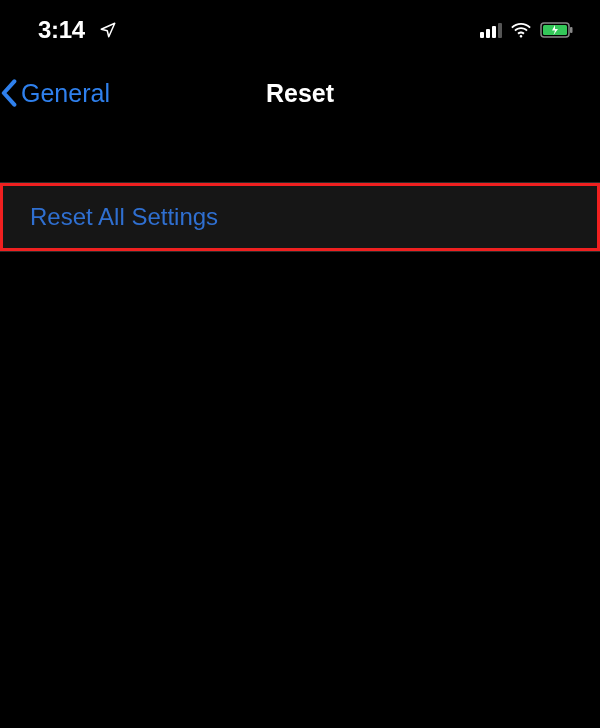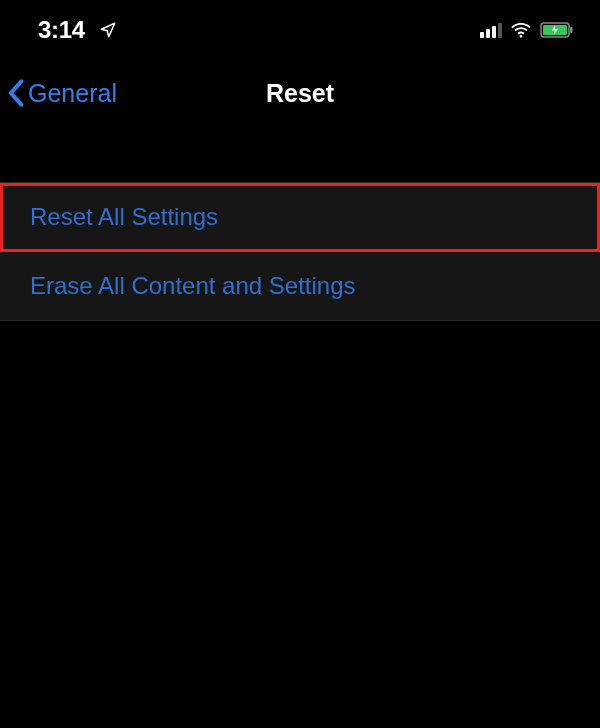--- a/index.html
+++ b/index.html
@@ -54,21 +54,21 @@
     .signal-bars span:nth-child(1) { height: 6px; }
     .signal-bars span:nth-child(2) { height: 9px; }
     .signal-bars span:nth-child(3) { height: 12px; }
     .signal-bars span:nth-child(4) { height: 15px; background: #555; }
     .wifi-icon, .battery-icon {
       display: inline-flex;
     }
     .nav-bar {
       display: flex;
       align-items: center;
-      padding: 22px 20px 22px 7px;
+      padding: 22px 20px 22px 0;
       position: relative;
       height: 78px;
     }
     .back-button {
       display: flex;
       align-items: center;
       gap: 4px;
       color: #2f80ed;
       font-size: 25px;
       font-weight: 400;
@@ -164,23 +164,20 @@
   <div class="nav-title">Reset</div>
 </div>
 
 <div class="content">
   <div class="section-gap"></div>
 
   <div class="group">
     <div class="list-item highlighted">
       <span>Reset All Settings</span>
     </div>
-    <div class="list-item">
-      <span>Erase All Content and Settings</span>
-    </div>
   </div>
 
   <div class="section-gap-small"></div>
 
 
   <div class="section-gap-small"></div>
 
 </div>
 
 </body></html>

